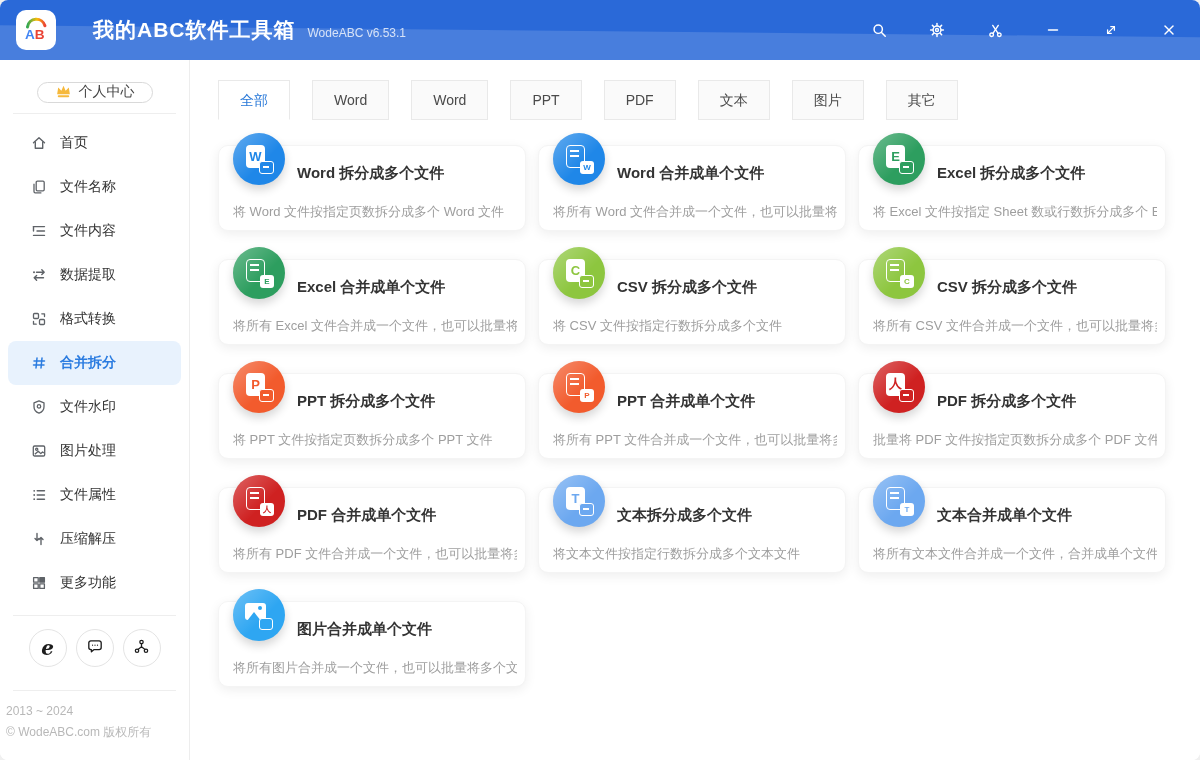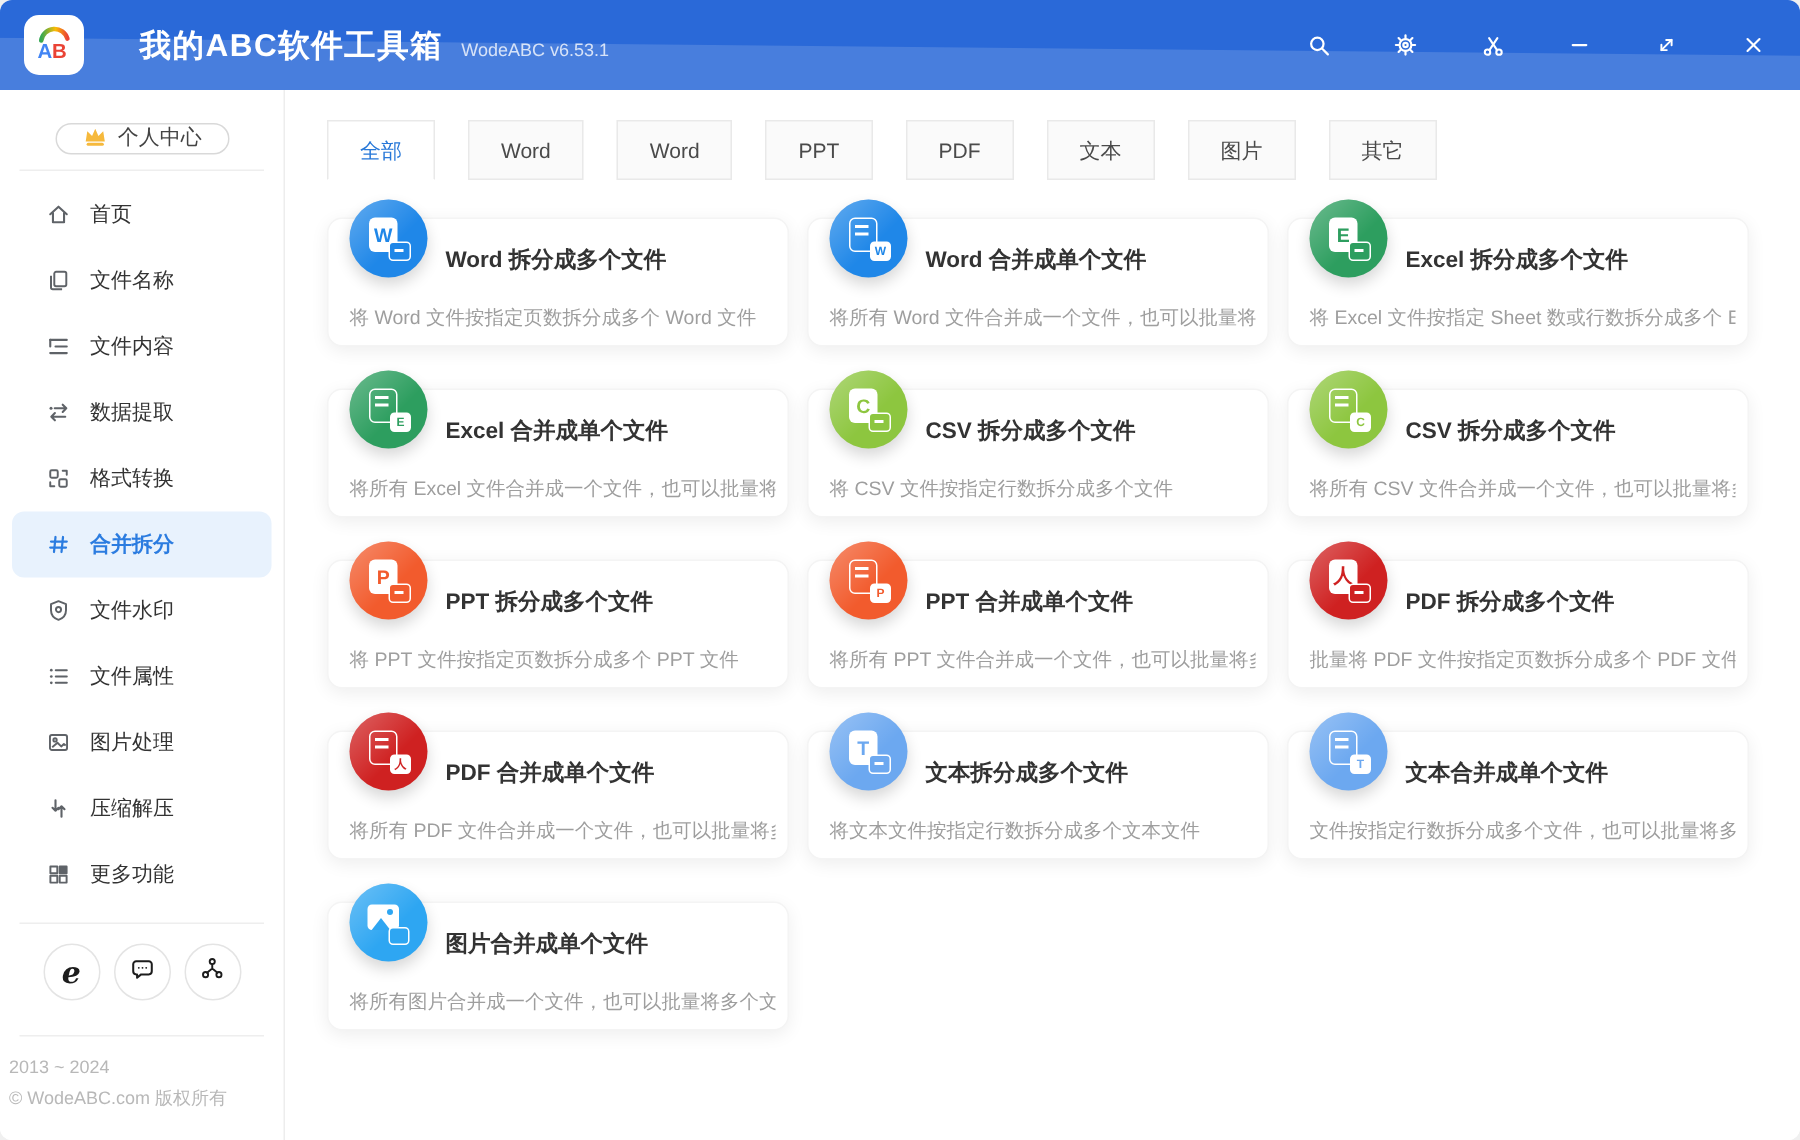--- a/index.html
+++ b/index.html
@@ -232,40 +232,40 @@
           <span class="nav-icon">
             <svg width="16" height="16" viewBox="0 0 16 16" fill="none" stroke="currentColor" stroke-width="1.3" stroke-linejoin="round">
               <path d="M8 1.8 L13 3.8 V7.8 C13 11 11 13.2 8 14.2 C5 13.2 3 11 3 7.8 V3.8 Z"></path>
               <circle cx="8" cy="7.4" r="1.7"></circle>
             </svg>
           </span>
           <span class="nav-label">文件水印</span>
         </div>
         <div class="nav-item">
           <span class="nav-icon">
+            <svg width="16" height="16" viewBox="0 0 16 16" fill="none" stroke="currentColor" stroke-width="1.3" stroke-linejoin="round">
+              <rect x="2.3" y="3" width="11.4" height="10" rx="1.3"></rect>
+              <circle cx="5.7" cy="6.3" r="1.1"></circle>
+              <path d="M3.8 11.2 L7.3 8.2 L9.8 10.6 L11.6 9 L12.8 10"></path>
+            </svg>
+          </span>
+          <span class="nav-label">图片处理</span>
+        </div>
+        <div class="nav-item">
+          <span class="nav-icon">
             <svg width="16" height="16" viewBox="0 0 16 16" fill="none" stroke="currentColor" stroke-width="1.4" stroke-linecap="round">
               <circle cx="3.2" cy="3.8" r="0.9" fill="currentColor" stroke="none"></circle>
               <circle cx="3.2" cy="8" r="0.9" fill="currentColor" stroke="none"></circle>
               <circle cx="3.2" cy="12.2" r="0.9" fill="currentColor" stroke="none"></circle>
               <line x1="6.2" y1="3.8" x2="13.5" y2="3.8"></line>
                 <line x1="6.2" y1="8" x2="13.5" y2="8"></line>
                 <line x1="6.2" y1="12.2" x2="13.5" y2="12.2"></line>
             </svg>
           </span>
           <span class="nav-label">文件属性</span>
-        </div>
-        <div class="nav-item">
-          <span class="nav-icon">
-            <svg width="16" height="16" viewBox="0 0 16 16" fill="none" stroke="currentColor" stroke-width="1.3" stroke-linejoin="round">
-              <rect x="2.3" y="3" width="11.4" height="10" rx="1.3"></rect>
-              <circle cx="5.7" cy="6.3" r="1.1"></circle>
-              <path d="M3.8 11.2 L7.3 8.2 L9.8 10.6 L11.6 9 L12.8 10"></path>
-            </svg>
-          </span>
-          <span class="nav-label">图片处理</span>
         </div>
         <div class="nav-item">
           <span class="nav-icon">
             <svg width="16" height="16" viewBox="0 0 16 16" fill="none" stroke="currentColor" stroke-width="1.4" stroke-linecap="round" stroke-linejoin="round">
               <path d="M6 2.5 V9.5 M6 9.5 L4 7.5 M6 9.5 L8 7.5"></path>
               <path d="M10 13.5 V6.5 M10 6.5 L8 8.5 M10 6.5 L12 8.5"></path>
             </svg>
           </span>
           <span class="nav-label">压缩解压</span>
         </div>
@@ -452,21 +452,21 @@
         </div>
 
         <div class="card">
           <div class="card-icon merge" style="--c: #6ca8f0;">
             <div class="icon-docs">
                 <div class="doc-big"></div>
                 <div class="doc-small">T</div>
               </div>
           </div>
           <div class="card-title">文本合并成单个文件</div>
-          <div class="card-desc">文件按指定行数拆分成多个文件，也可以批量将多</div>
+          <div class="card-desc">将所有文本文件合并成一个文件，合并成单个文件</div>
         </div>
 
         <div class="card">
           <div class="card-icon picture" style="--c: #2ea6f2;">
             <div class="icon-docs">
                 <div class="doc-big"></div>
                 <div class="doc-small"></div>
               </div>
           </div>
           <div class="card-title">图片合并成单个文件</div>

